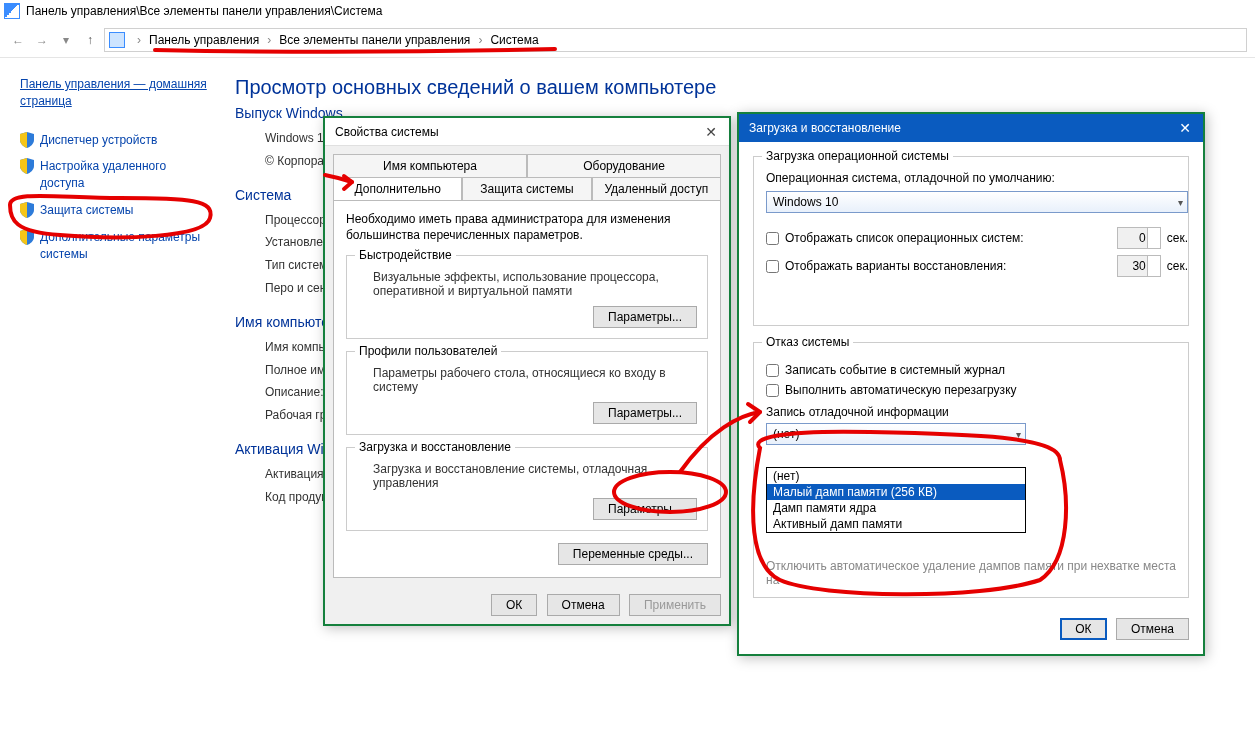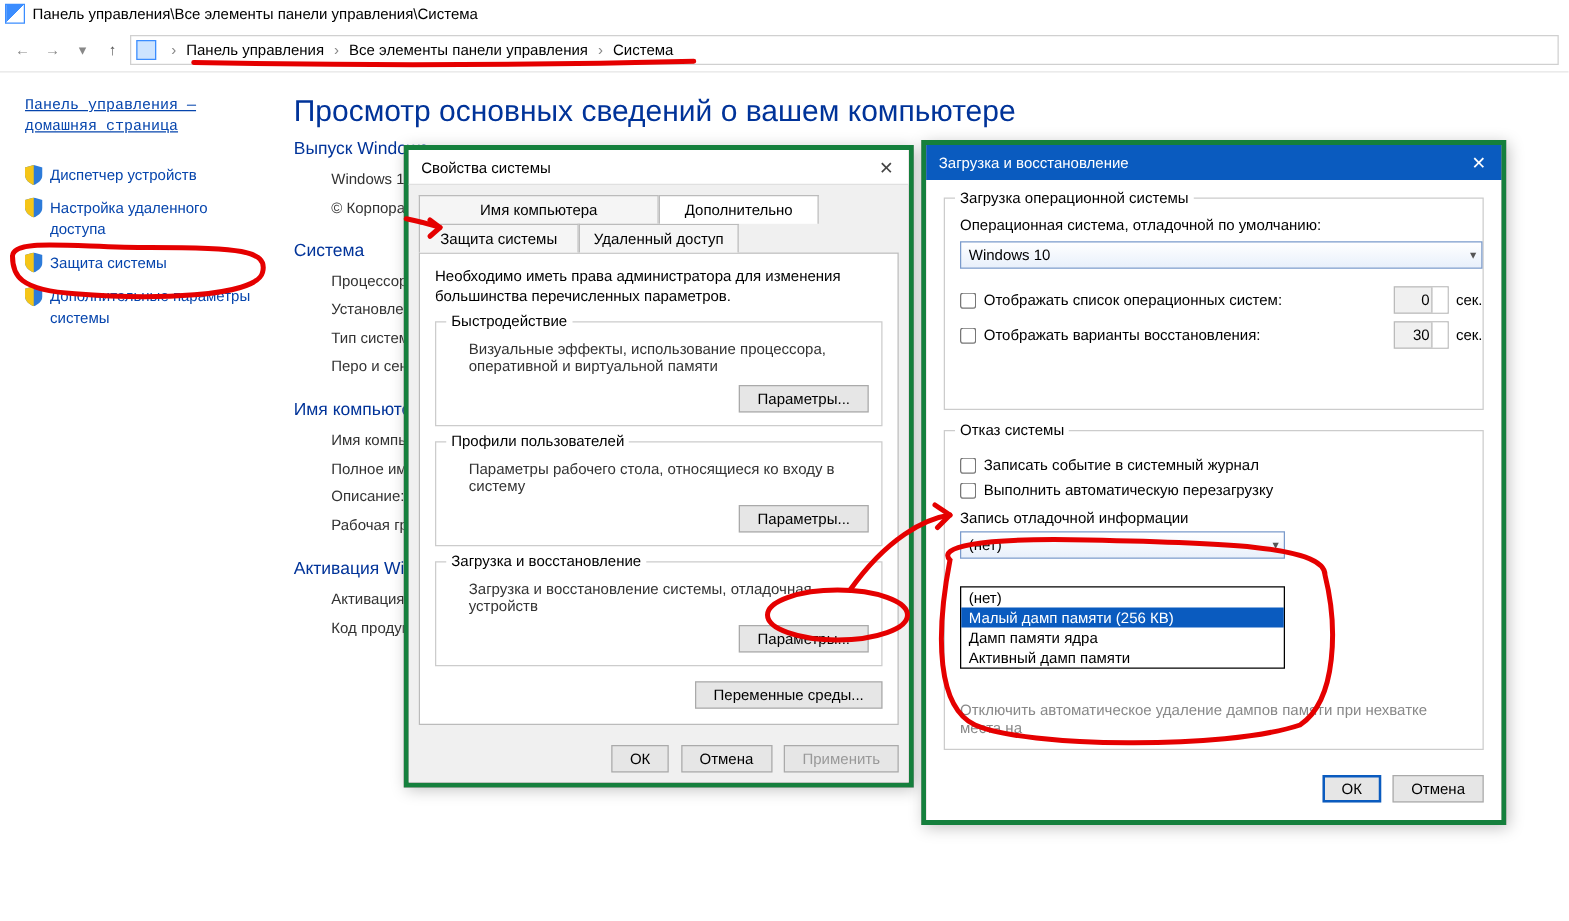--- a/index.html
+++ b/index.html
@@ -14,31 +14,31 @@
 .navarrow { width: 20px; height: 20px; display: inline-flex; align-items: center; justify-content: center; color: #888; margin-right: 4px; }
 .navarrow.up { color: #555; }
 .addrbox { flex: 1; display: flex; align-items: center; height: 24px; border: 1px solid #d0d0d0; background: #fff; padding: 0 4px; }
 .addrbox .ico { width: 16px; height: 16px; background: #cde4ff; border: 1px solid #3b8dff; margin-right: 6px; display: inline-block; }
 .crumb { color: #000; padding: 0 2px; }
 .crumbsep { color: #888; padding: 0 6px; }
 
 
 .main { position: absolute; top: 58px; left: 0; right: 0; bottom: 0; display: flex; }
 .sidebar { width: 215px; padding: 18px 8px 8px 20px; }
-.sidebar .home { color: #0645ad; text-decoration: underline; margin-bottom: 22px; display: block; line-height: 1.4; font-family: Liberation Mono, monospace; }
+.sidebar .home { color: #0645ad; text-decoration: underline; margin-bottom: 22px; display: block; line-height: 1.4; }
 .sidebar .navitem { display: flex; align-items: flex-start; color: #0645ad; margin-bottom: 10px; line-height: 1.4; }
 .shield { width: 14px; height: 16px; margin-right: 6px; flex-shrink: 0; }
 .shield svg { width: 14px; height: 16px; }
 .content { flex: 1; padding: 18px 0 0 20px; }
-h1.page { color: #003399; font-size: 24px; font-weight: 400; margin-bottom: 0; }
+h1.page { color: #003399; font-size: 20px; font-weight: 400; margin-bottom: 0; }
 .section-title { color: #003399; font-size: 14px; font-weight: 400; margin: 6px 0 6px 0; }
 .section-body { padding-left: 30px; margin-bottom: 14px; color: #333; line-height: 1.9; }
 
 
-.dlg { position: absolute; background: #f9a8d4; border: 4px solid #15803d; box-shadow: 2px 2px 12px rgba(0,0,0,.25); }
+.dlg { position: absolute; background: #86efac; border: 2px solid #15803d; box-shadow: 2px 2px 12px rgba(0,0,0,.25); }
 .dlg-title { height: 28px; display: flex; align-items: center; justify-content: space-between; padding: 0 6px 0 10px; background: #fff; color: #000; border-bottom: 1px solid #e0e0e0; }
 .dlg-title.blue { background: #0a5bbf; color: #fff; border-bottom: none; }
 .dlg-close { width: 24px; height: 20px; display: inline-flex; align-items: center; justify-content: center; font-size: 14px; color: #444; }
 .dlg-title.blue .dlg-close { color: #fff; }
 .dlg-body { background: #f0f0f0; }
 
 
 .tabs { display: flex; flex-wrap: wrap; padding: 8px 8px 0 8px; }
 .tab { border: 1px solid #bbb; border-bottom: none; background: #f5f5f5; padding: 4px 0; text-align: center; position: relative; }
 .tab.row1 { width: 50%; }
@@ -170,20 +170,21 @@
 </div>
 
 <div class="dlg" style="left:323px; top:116px; width:408px;">
   <div class="dlg-title">
     <span>Свойства системы</span>
     <span class="dlg-close">✕</span>
   </div>
   <div class="dlg-body">
     <div class="tabs">
       <div class="tab row1">Имя компьютера</div>
+      <div class="tab row1">Оборудование</div>
       <div class="tab row2 active">Дополнительно</div>
       <div class="tab row2">Защита системы</div>
       <div class="tab row2">Удаленный доступ</div>
     </div>
     <div class="panel">
       <div style="line-height:1.35;">Необходимо иметь права администратора для изменения большинства перечисленных параметров.</div>
 
       <div class="gb">
         <span class="gb-title">Быстродействие</span>
         <div class="gb-text">Визуальные эффекты, использование процессора, оперативной и виртуальной памяти</div>
@@ -191,21 +192,21 @@
       </div>
 
       <div class="gb">
         <span class="gb-title">Профили пользователей</span>
         <div class="gb-text">Параметры рабочего стола, относящиеся ко входу в систему</div>
         <div class="btnrow"><button class="winbtn">Параметры...</button></div>
       </div>
 
       <div class="gb">
         <span class="gb-title">Загрузка и восстановление</span>
-        <div class="gb-text">Загрузка и восстановление системы, отладочная устройств</div>
+        <div class="gb-text">Загрузка и восстановление системы, отладочная управления</div>
         <div class="btnrow"><button class="winbtn">Параметры...</button></div>
       </div>
 
       <div class="btnrow" style="margin-top:12px;">
         <button class="winbtn">Переменные среды...</button>
       </div>
     </div>
     <div style="text-align:right; padding:8px;">
       <button class="winbtn">ОК</button>
       <button class="winbtn">Отмена</button>

